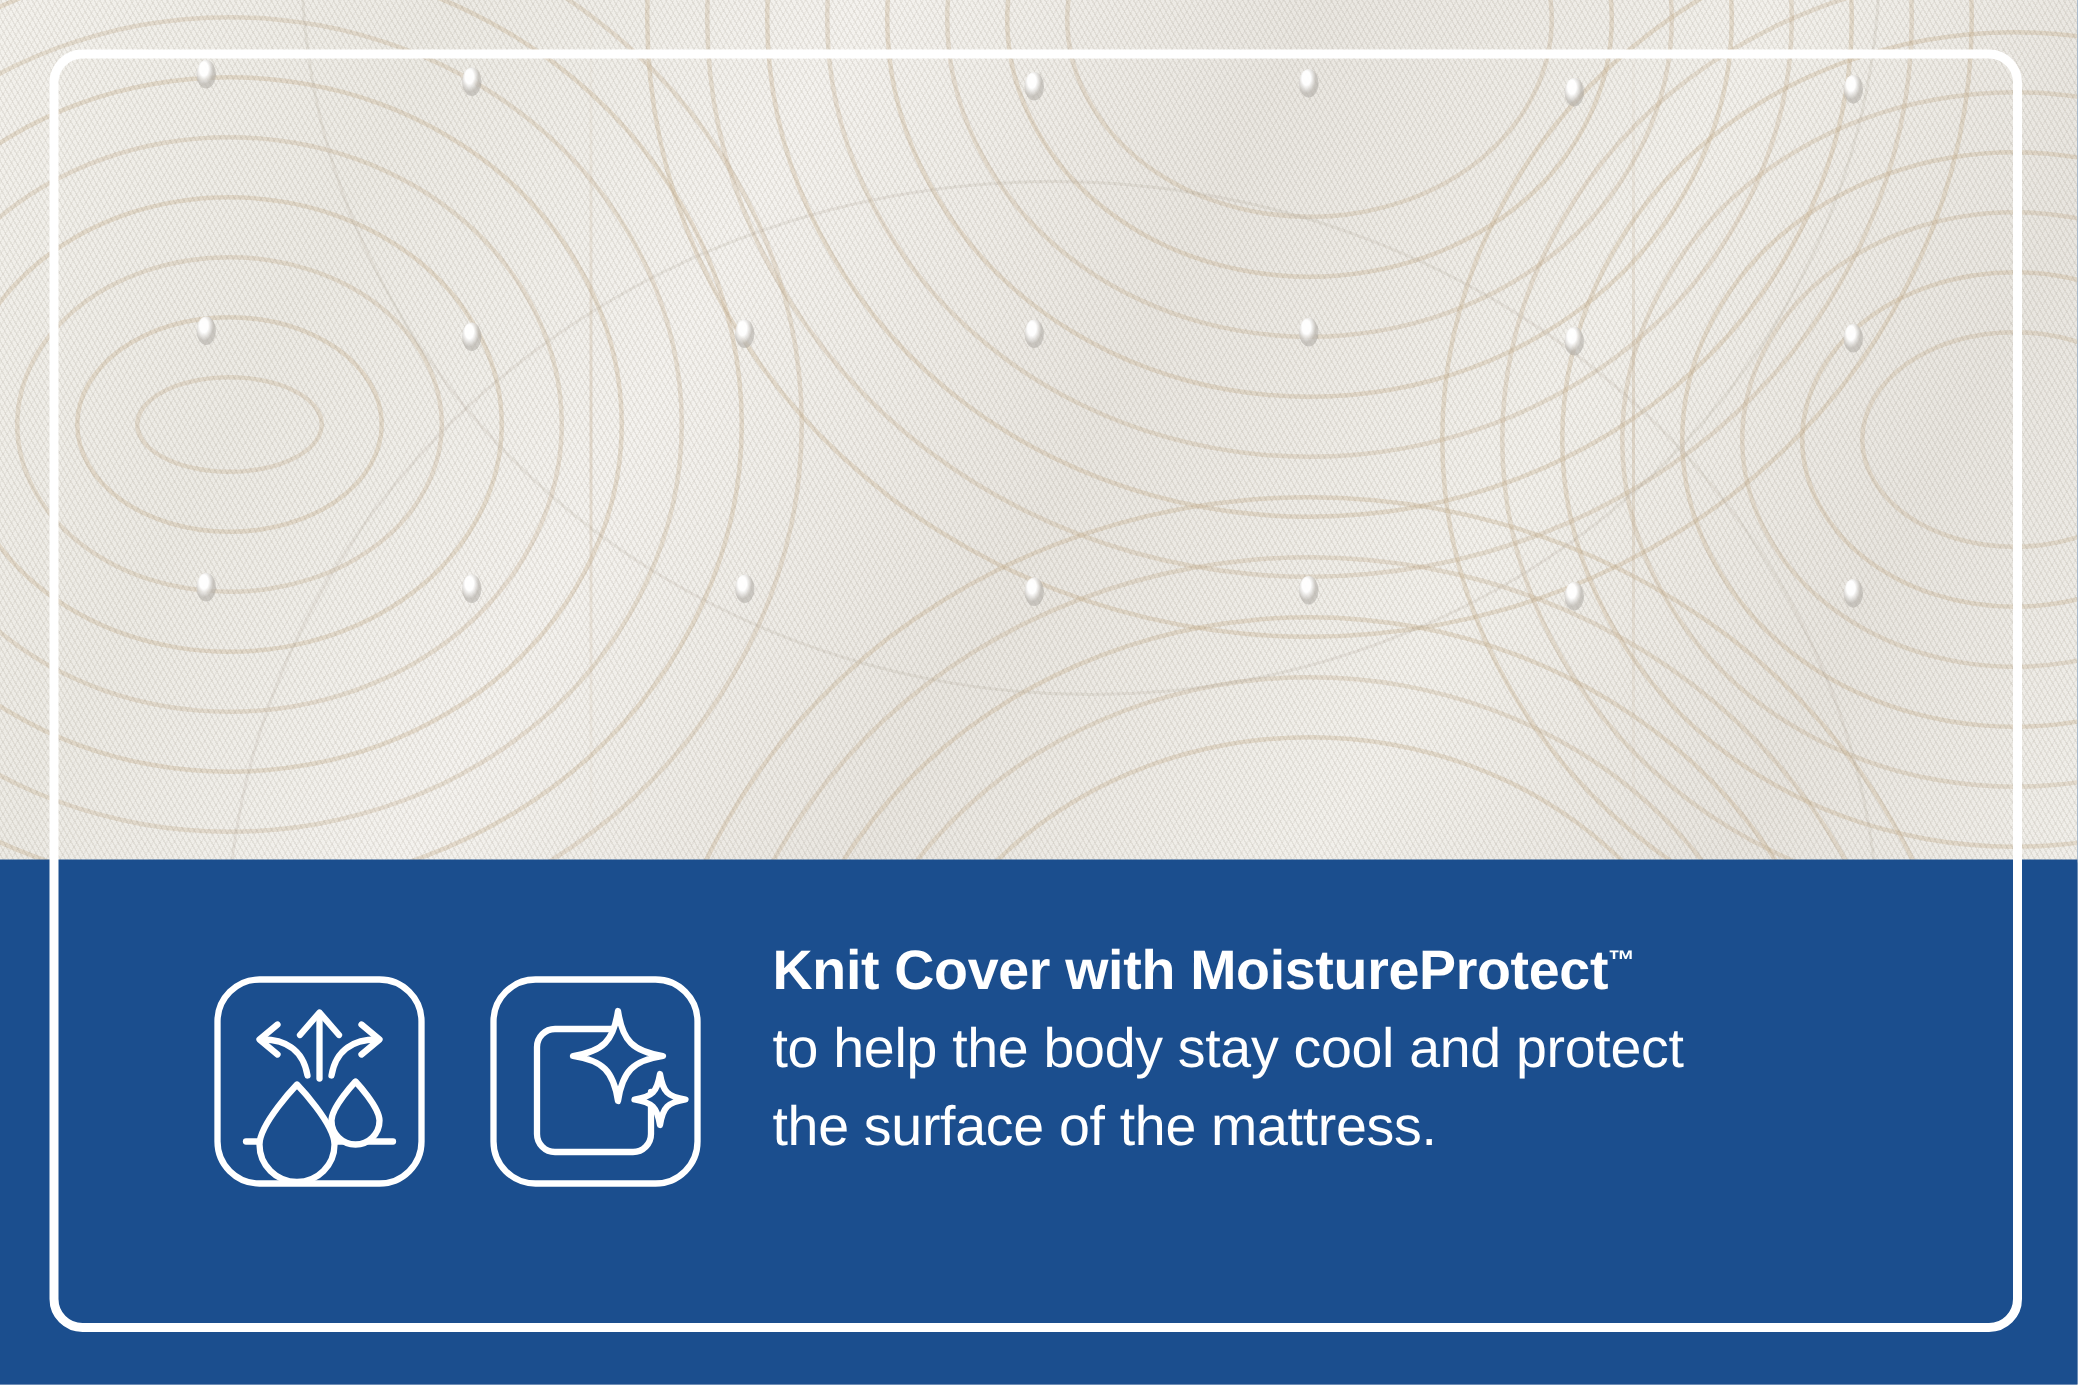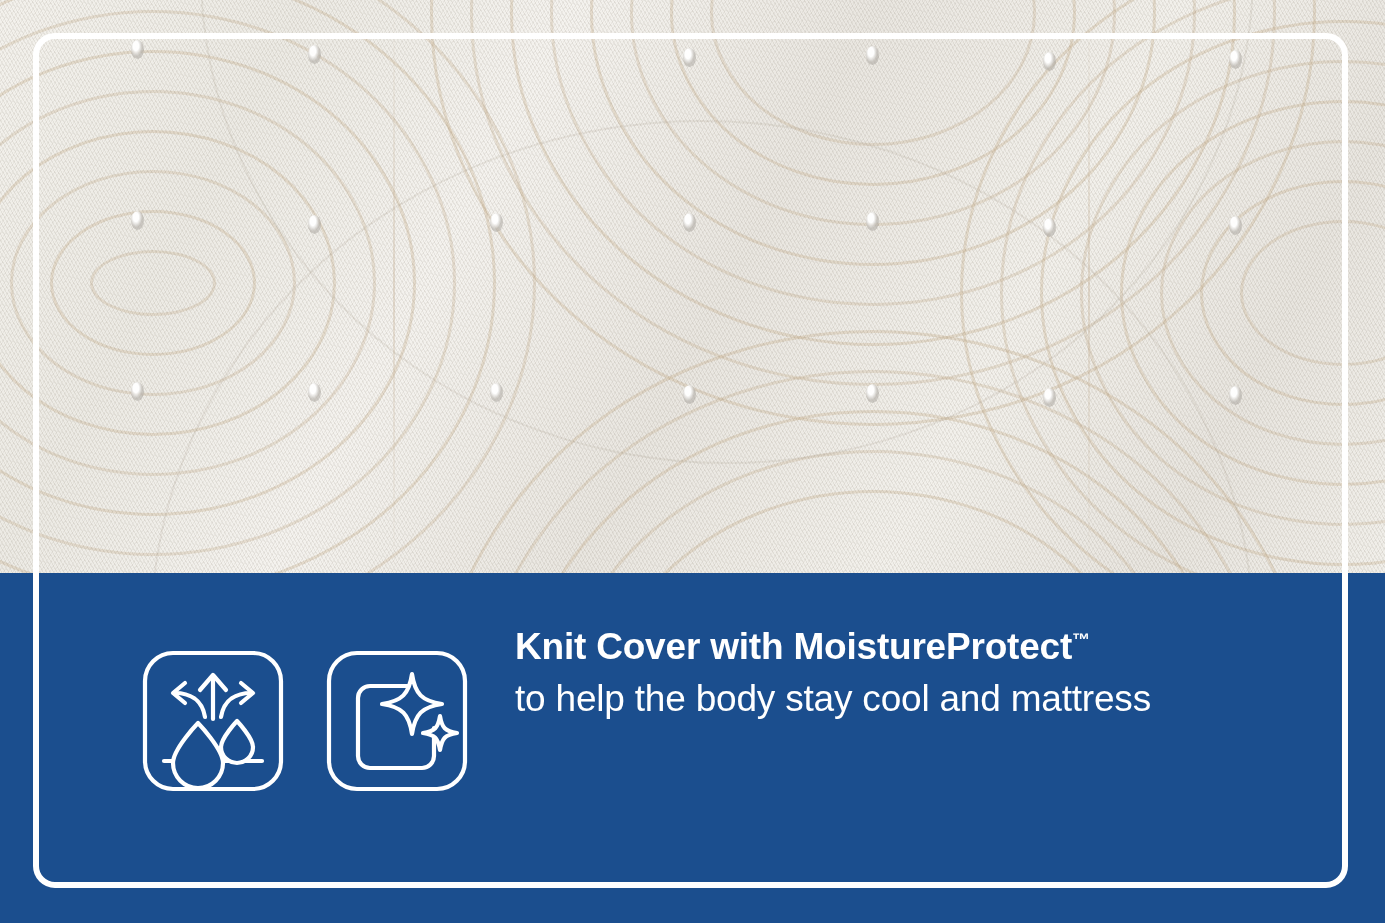--- a/index.html
+++ b/index.html
@@ -207,19 +207,20 @@
         <path d="M84 36 H44 A12 12 0 0 0 32 48 V106 A12 12 0 0 0 44 118 H96 A12 12 0 0 0 108 106 V78"></path>
 
         <path d="M86 24 C 89 44, 96 51, 116 54 C 96 57, 89 64, 86 84 C 83 64, 76 57, 56 54 C 76 51, 83 44, 86 24 Z" fill="#1B4E8E"></path>
 
         <path d="M114 66 C 116 78, 119 81, 131 83 C 119 85, 116 88, 114 100 C 112 88, 109 85, 97 83 C 109 81, 112 78, 114 66 Z" fill="#1B4E8E"></path>
       </svg>
     </div>
 
     <div class="copy">
       <span class="l bold"><span>Knit Cover with MoistureProtect</span><span class="tm">™</span></span>
-      <span class="l reg">to help the body stay cool and mattress</span>
+      <span class="l reg">to help the body stay cool and protect</span>
+      <span class="l reg">the surface of the mattress.</span>
     </div>
   </div>
 
   <div class="frame"></div>
 
 </div>
 
 </body></html>

